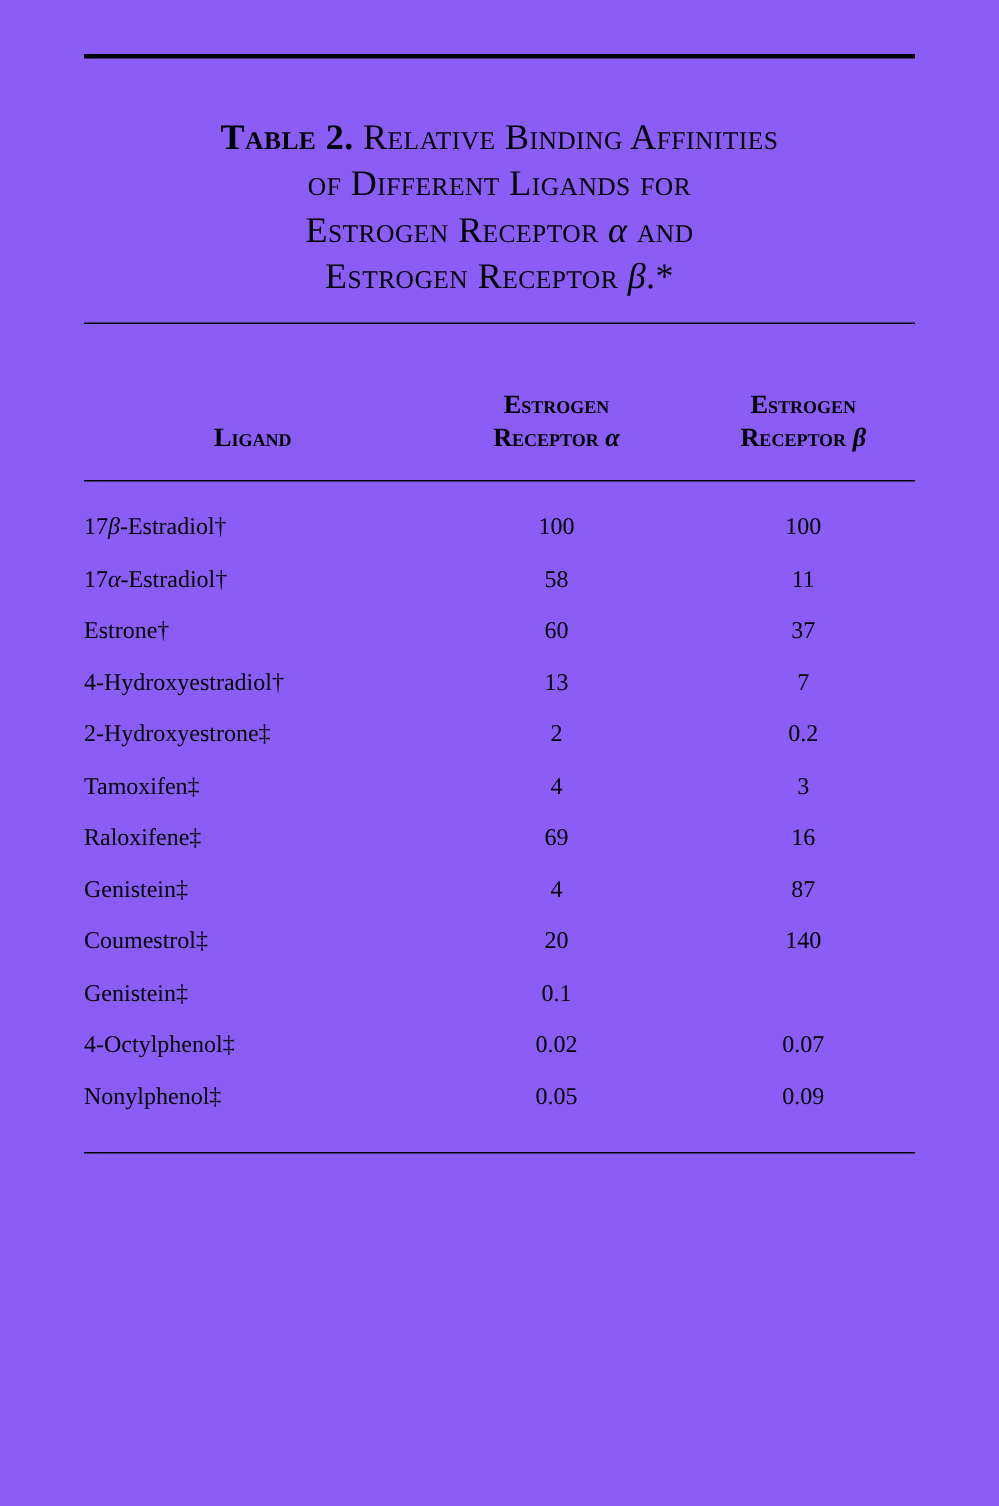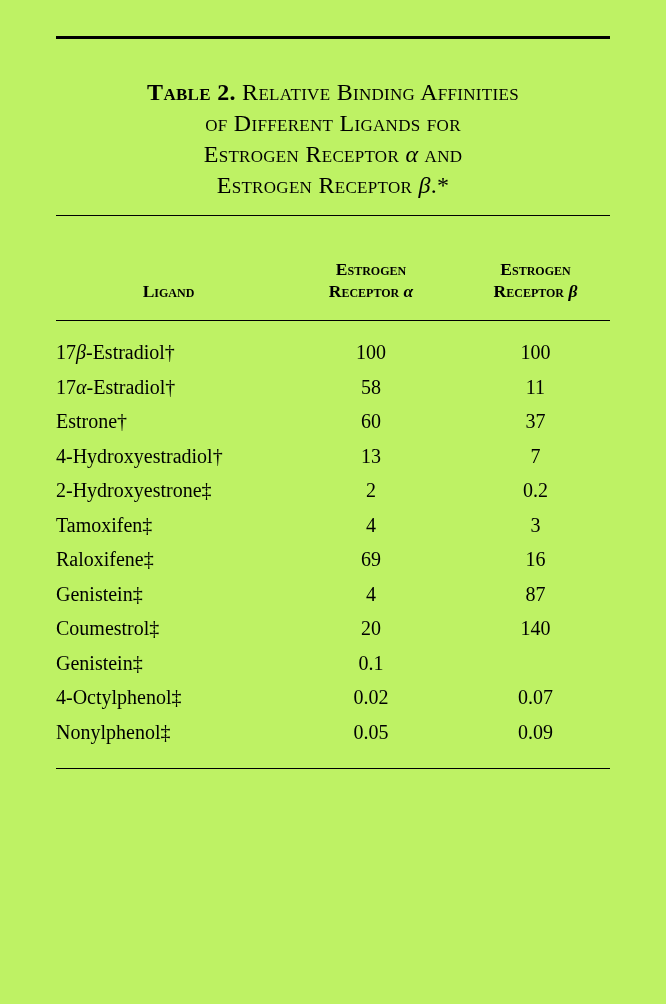--- a/index.html
+++ b/index.html
@@ -1,20 +1,20 @@
 <!DOCTYPE html>
 <html><head>
 <meta charset="utf-8">
 <style>
   html, body { margin: 0; padding: 0; background: #ffffff; }
   .page {
     position: relative;
     width: 666px;
     height: 1004px;
-    background: #bef264;
+    background: #8b5cf6;
     color: #000000;
     font-family: "Liberation Serif", serif;
     overflow: hidden;
   }
   .content { margin: 0 56px; width: 554px; }
 
   .rule-heavy { height: 3px; background: #000000; margin-top: 36px; }
   .rule-thin  { height: 1px; background: #000000; }
 
   .title {
@@ -35,21 +35,21 @@
     padding: 42px 0 18px 0;
     font-weight: bold;
     font-variant: small-caps;
     font-size: 17.5px;
     line-height: 22px;
   }
   .hligand { flex: 0 0 225px; text-align: center; }
   .halpha  { flex: 0 0 180px; text-align: center; }
   .hbeta   { flex: 1; text-align: center; }
 
-  .tbody { padding: 14px 0 19px 0; font-size: 20px; }
+  .tbody { padding: 14px 0 19px 0; font-size: 16px; }
   .row { display: flex; line-height: 34.5px; }
   .cell-ligand { flex: 0 0 225px; text-align: left; white-space: nowrap; }
   .cell-alpha  { flex: 0 0 180px; text-align: center; }
   .cell-beta   { flex: 1; text-align: center; }
 
   .footnotes { padding-top: 12px; font-size: 22px; }
   .footnotes p { margin: 0; text-indent: 24px; line-height: 30px; }
   .fn-star { text-align: justify; }
   .fn-dagger { margin-top: 11px !important; }
   sup { font-size: 14px; line-height: 0; vertical-align: super; }

